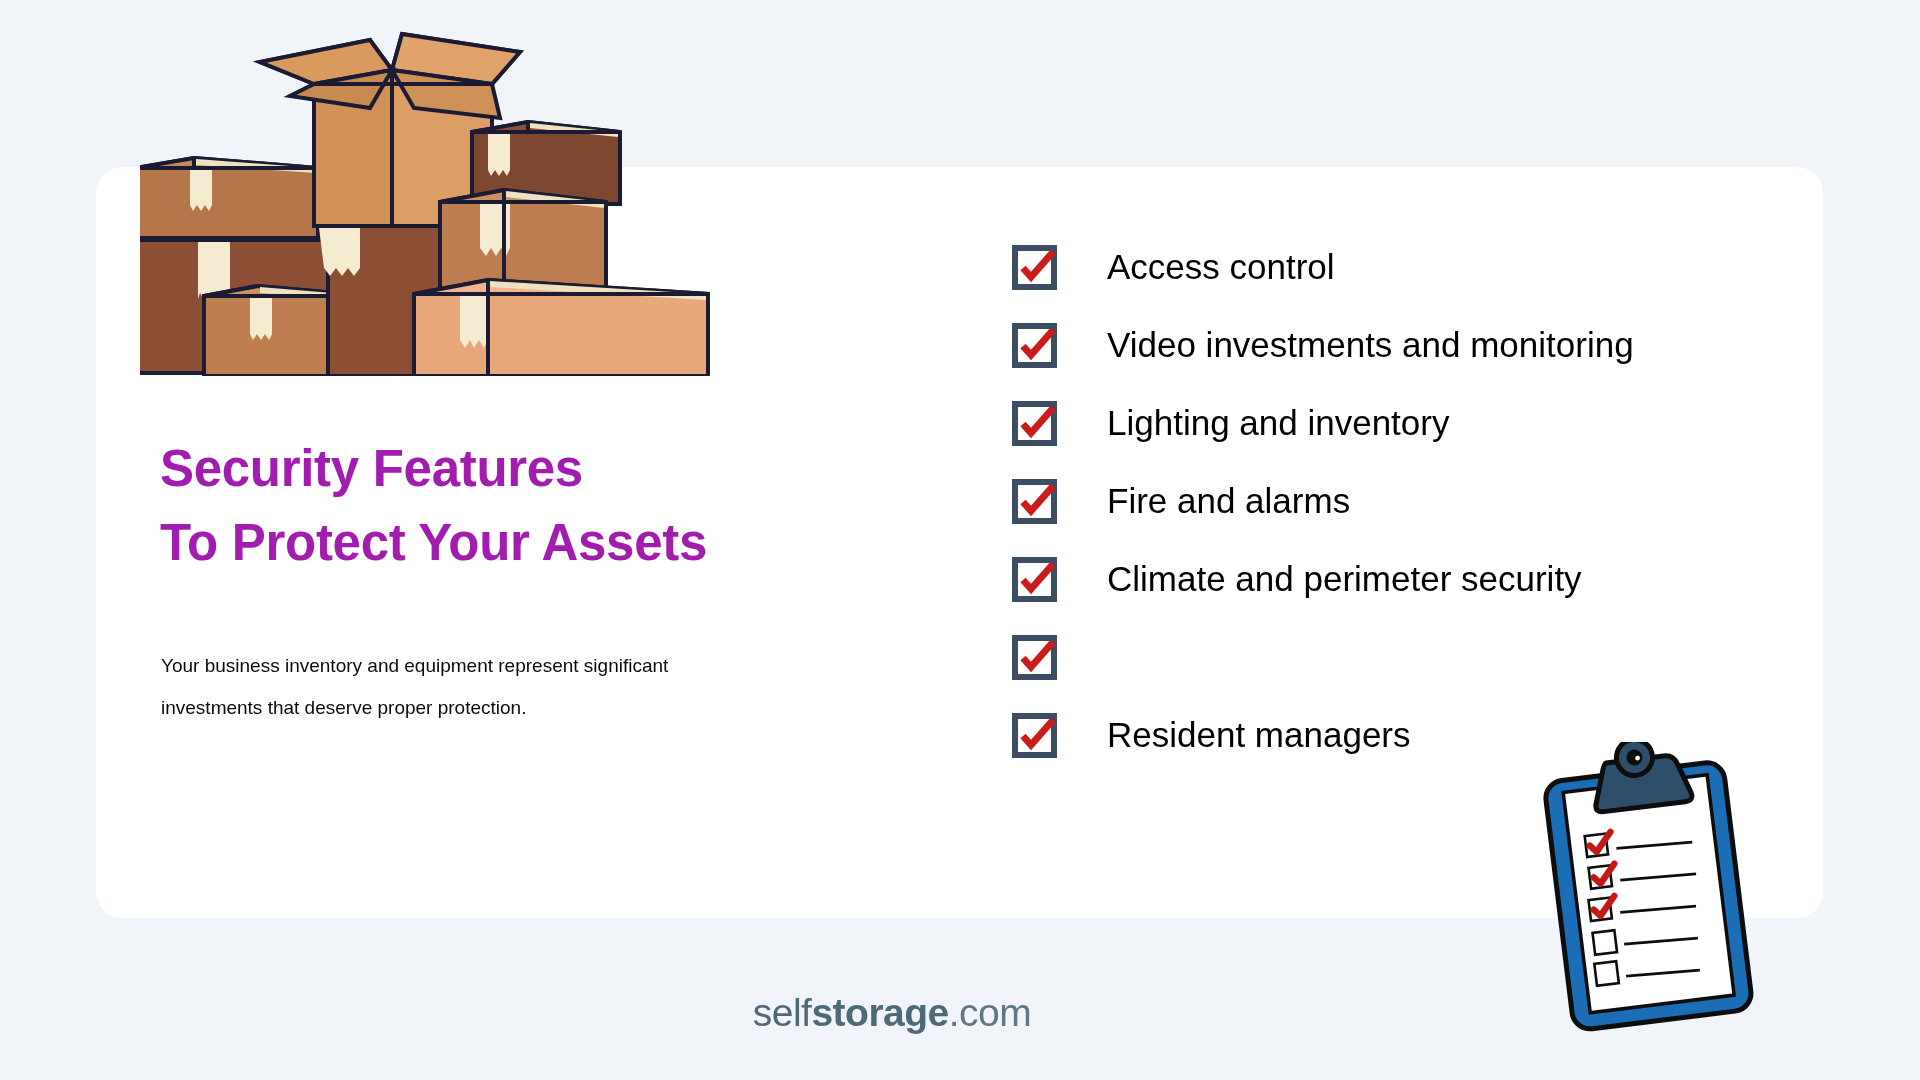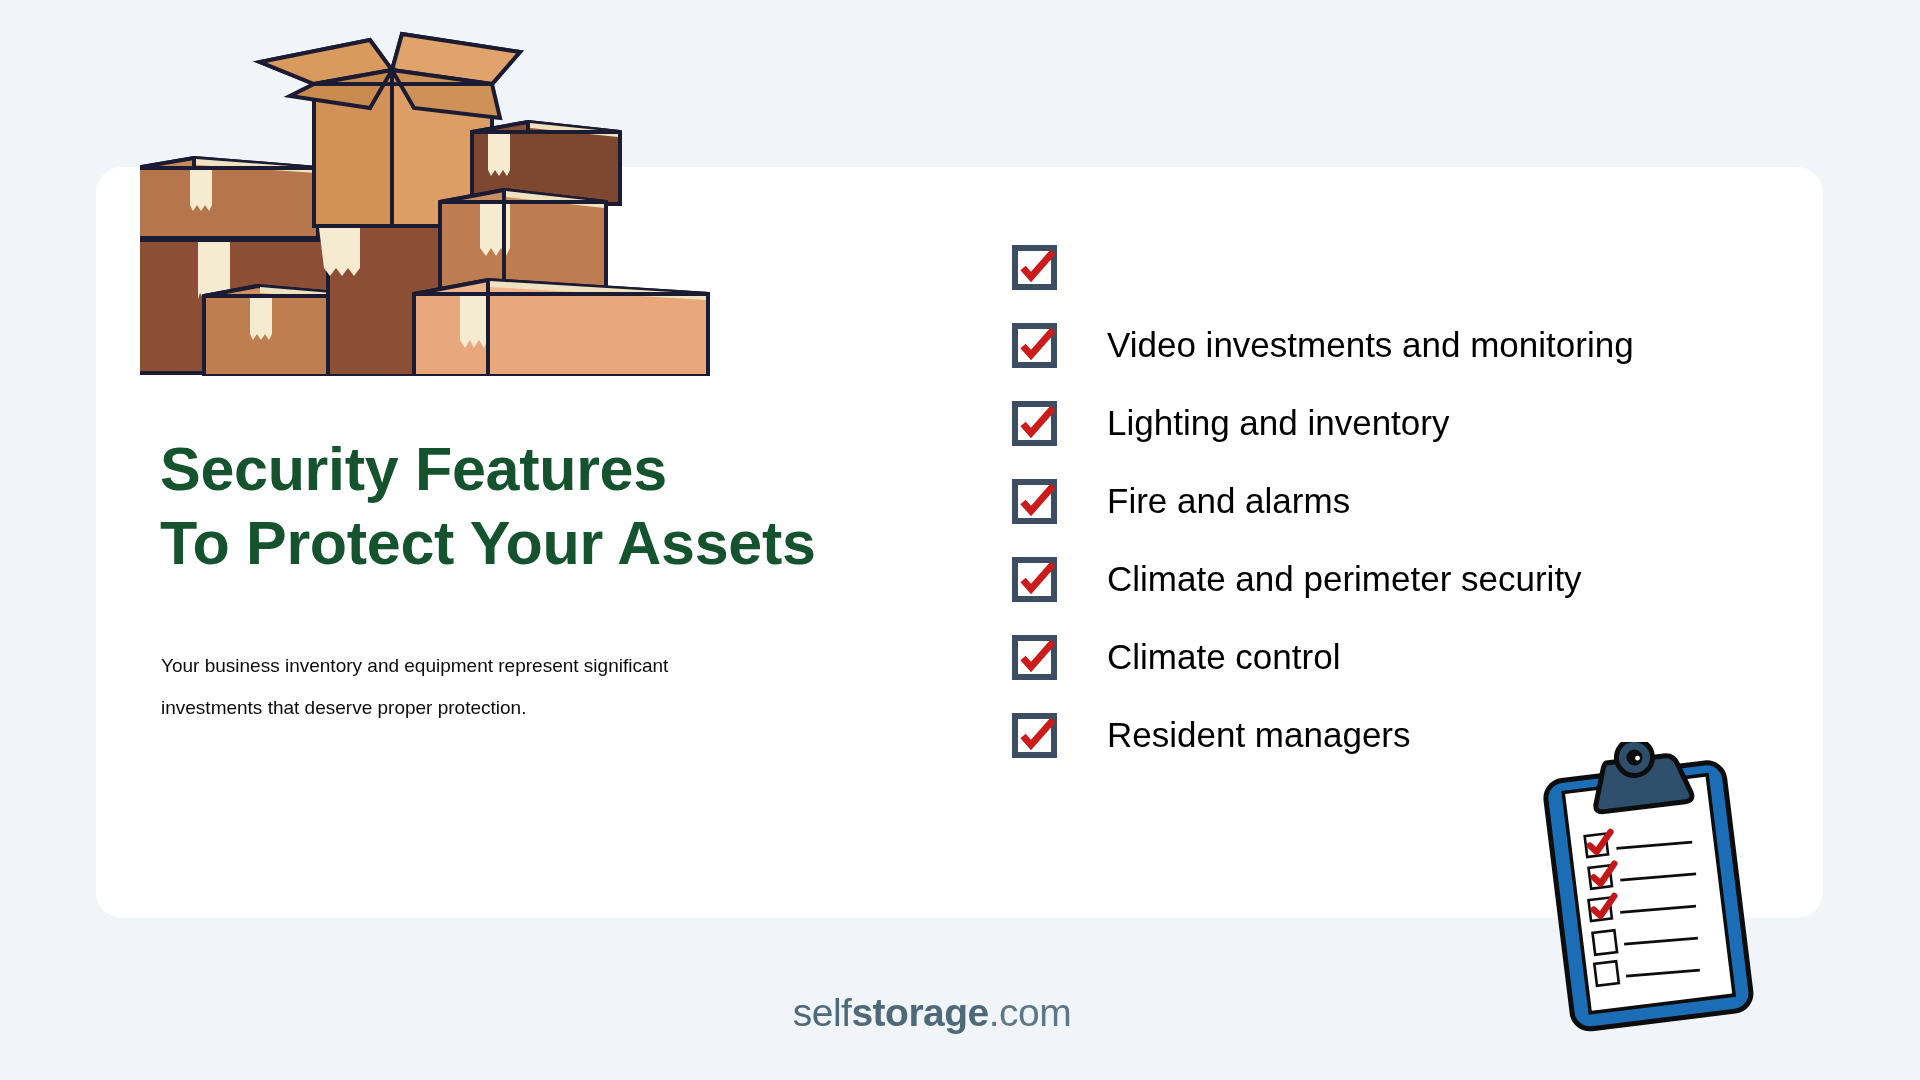--- a/index.html
+++ b/index.html
@@ -42,25 +42,25 @@
     height: 348px;
   }
   #boxes-illustration svg { display: block; }
 
   
   #headline {
     position: absolute;
     left: 160px;
     top: 432px;
     width: 760px;
-    font-size: 61px;
+    font-size: 51px;
     font-weight: bold;
     line-height: 74px;
     letter-spacing: -0.3px;
-    color: #14532d;
+    color: #a21caf;
     white-space: pre-line;
   }
   #subcopy {
     position: absolute;
     left: 161px;
     top: 645px;
     width: 530px;
     font-size: 19px;
     line-height: 42px;
     color: #0b0b0b;
@@ -107,21 +107,20 @@
   #footer-logo {
     position: absolute;
     left: 0;
     top: 991px;
     width: 1784px;
     text-align: center;
     font-family: "Liberation Sans", sans-serif;
     font-size: 39px;
     letter-spacing: -0.5px;
     color: #4e6a79;
-    padding-left: 40px;
   }
   #footer-logo .lg-bold { font-weight: bold; }
   #footer-logo .lg-light { color: #5d7785; }
 </style>
 </head>
 <body>
 
 <div id="page">
 
   <div id="card"></div>
@@ -215,20 +214,21 @@
   <div id="subcopy">Your business inventory and equipment represent significant investments that deserve proper protection.</div>
 
   <div id="checklist">
       <div class="check-row">
         <span class="check-icon">
           <svg width="46" height="46" viewBox="0 0 46 46" xmlns="http://www.w3.org/2000/svg">
             <rect x="3" y="4" width="39" height="39" fill="#FFFFFF" stroke="#3D4E63" stroke-width="6"></rect>
             <path d="M11 24 l8 9 l22 -25" fill="none" stroke="#CC1B1B" stroke-width="7" stroke-linecap="butt" stroke-linejoin="miter"></path>
           </svg>
         </span>
+        <span class="check-label">Access control</span>
       </div>
       <div class="check-row">
         <span class="check-icon">
           <svg width="46" height="46" viewBox="0 0 46 46" xmlns="http://www.w3.org/2000/svg">
             <rect x="3" y="4" width="39" height="39" fill="#FFFFFF" stroke="#3D4E63" stroke-width="6"></rect>
             <path d="M11 24 l8 9 l22 -25" fill="none" stroke="#CC1B1B" stroke-width="7" stroke-linecap="butt" stroke-linejoin="miter"></path>
           </svg>
         </span>
         <span class="check-label">Video investments and monitoring</span>
       </div>
@@ -259,21 +259,20 @@
         </span>
         <span class="check-label">Climate and perimeter security</span>
       </div>
       <div class="check-row">
         <span class="check-icon">
           <svg width="46" height="46" viewBox="0 0 46 46" xmlns="http://www.w3.org/2000/svg">
             <rect x="3" y="4" width="39" height="39" fill="#FFFFFF" stroke="#3D4E63" stroke-width="6"></rect>
             <path d="M11 24 l8 9 l22 -25" fill="none" stroke="#CC1B1B" stroke-width="7" stroke-linecap="butt" stroke-linejoin="miter"></path>
           </svg>
         </span>
-        <span class="check-label">Climate control</span>
       </div>
       <div class="check-row">
         <span class="check-icon">
           <svg width="46" height="46" viewBox="0 0 46 46" xmlns="http://www.w3.org/2000/svg">
             <rect x="3" y="4" width="39" height="39" fill="#FFFFFF" stroke="#3D4E63" stroke-width="6"></rect>
             <path d="M11 24 l8 9 l22 -25" fill="none" stroke="#CC1B1B" stroke-width="7" stroke-linecap="butt" stroke-linejoin="miter"></path>
           </svg>
         </span>
         <span class="check-label">Resident managers</span>
       </div>

